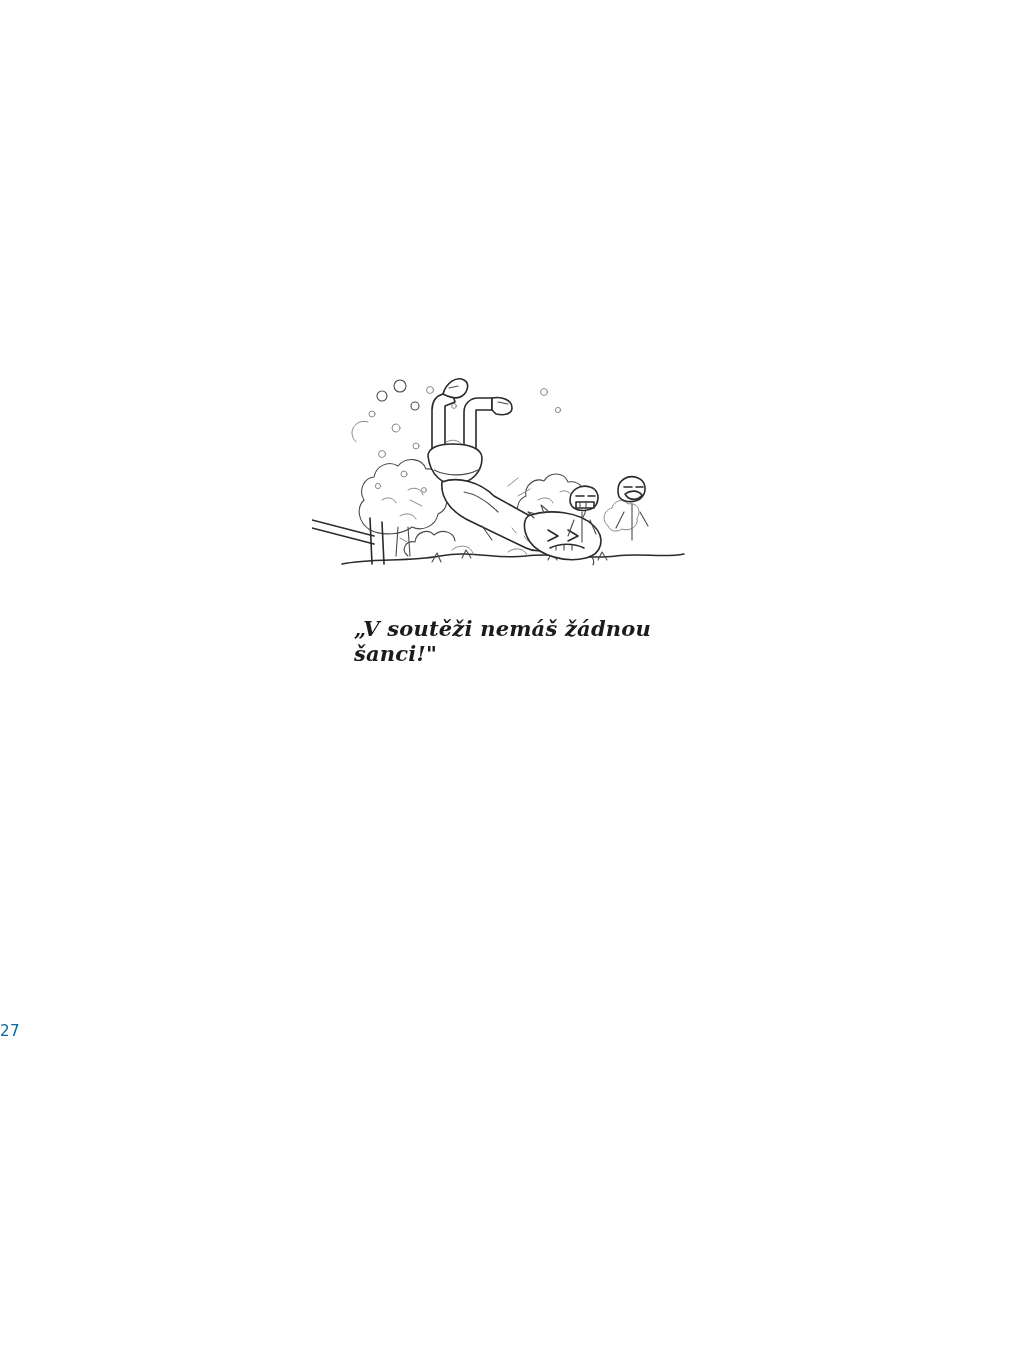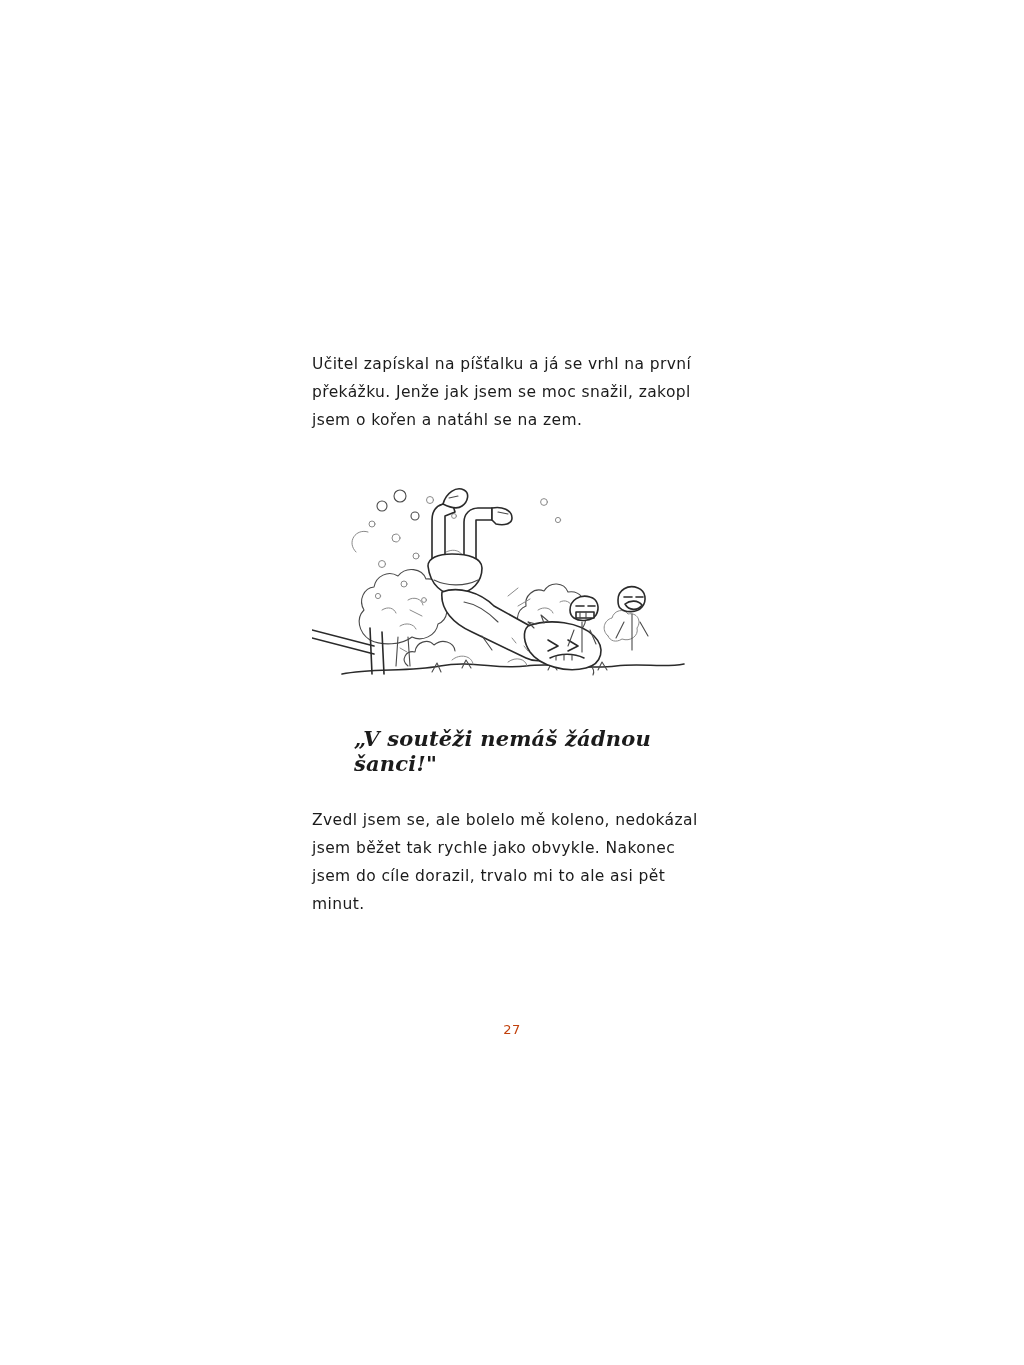--- a/index.html
+++ b/index.html
@@ -74,24 +74,23 @@
 
   .para-bottom {
     margin-bottom: 0;
   }
 
   .folio {
     position: absolute;
     left: 0;
     right: 0;
     top: 1022px;
-    text-align: center;
     font-family: "DejaVu Sans", sans-serif;
-    font-size: 13px;
-    color: #c2410c;
+    font-size: 15px;
+    color: #0369a1;
     letter-spacing: 0.5px;
   }
 
   
   .ink {
     fill: none;
     stroke: #2a2a2a;
     stroke-width: 1.6;
     stroke-linecap: round;
     stroke-linejoin: round;
@@ -117,21 +116,20 @@
     stroke-linejoin: round;
   }
 </style>
 </head>
 <body>
 
 <div class="page">
 
   <div class="content">
 
-    <p class="para para-top">Učitel zapískal na píšťalku a já se vrhl na první překážku. Jenže jak jsem se moc snažil, zakopl jsem o kořen a natáhl se na zem.</p>
 
     <div class="illustration">
       <svg viewBox="0 0 400 240" xmlns="http://www.w3.org/2000/svg" aria-hidden="true">
 
         <path class="ink-thin" d="M58 180 C46 172 44 158 52 150 C46 140 52 128 62 127 C64 116 76 110 86 116 C94 106 110 108 114 119 C126 118 134 128 130 139 C138 146 136 160 126 164 C124 176 110 182 100 177 C90 185 70 186 58 180 Z"></path>
         <path class="ink-light" d="M70 150 C76 146 82 148 84 153"></path>
         <path class="ink-light" d="M96 140 C102 136 110 139 111 145"></path>
         <path class="ink-light" d="M88 166 C94 162 102 164 104 169"></path>
 
         <path class="ink-thin" d="M86 177 L84 206"></path>
@@ -232,19 +230,18 @@
 
         <path class="ink-light" d="M196 136 l10 -8"></path>
         <path class="ink-light" d="M206 146 l12 -7"></path>
         <path class="ink-light" d="M110 156 l-12 -6"></path>
       </svg>
     </div>
 
 
     <p class="shout">„V soutěži nemáš žádnou šanci!"</p>
 
-    <p class="para para-bottom">Zvedl jsem se, ale bolelo mě koleno, nedokázal jsem běžet tak rychle jako obvykle. Nakonec jsem do cíle dorazil, trvalo mi to ale asi pět minut.</p>
 
   </div>
 
   <div class="folio">27</div>
 
 </div>
 
 </body></html>

